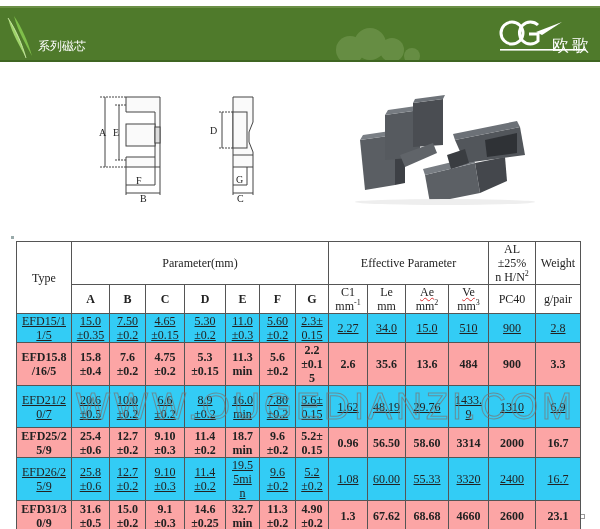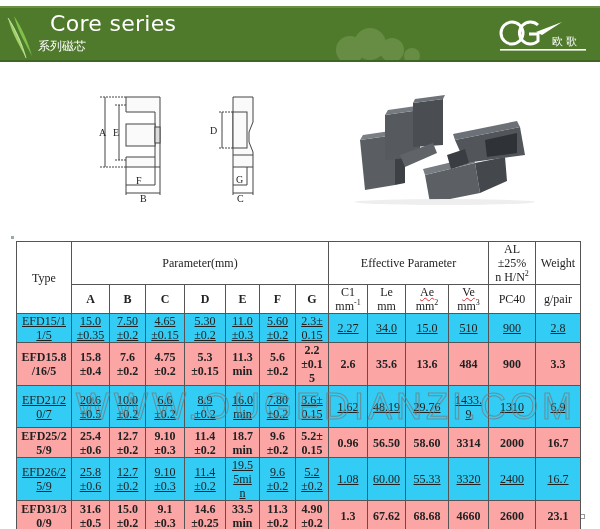--- a/index.html
+++ b/index.html
@@ -5,21 +5,21 @@
   html, body { margin: 0; padding: 0; background: #ffffff; }
   body { width: 600px; height: 529px; position: relative; overflow: hidden; font-family: "Liberation Serif", serif; }
   .banner { position: absolute; left: 0; top: 6px; width: 600px; height: 56px; background: #4f7a2b; overflow: hidden; }
   .banner .strip-top { position: absolute; left: 0; top: 0; width: 600px; height: 2px; background: #6b8f46; }
   .banner .strip-bot { position: absolute; left: 0; bottom: 0; width: 600px; height: 2px; background: #3f6522; }
   .leaf { position: absolute; left: 6px; top: 10px; width: 28px; height: 44px; }
   .title { position: absolute; left: 50px; top: 5px; color: #ffffff; font-family: "DejaVu Sans", sans-serif; font-size: 22px; line-height: 26px; letter-spacing: 0.3px; }
   .subtitle { position: absolute; left: 38px; top: 33px; color: #ffffff; font-family: "DejaVu Sans", sans-serif; font-size: 12px; line-height: 15px; }
   .cloud { position: absolute; left: 320px; top: 20px; width: 110px; height: 40px; opacity: 0.18; }
   .logo { position: absolute; left: 498px; top: 10px; width: 92px; height: 40px; }
-  .logo-text { position: absolute; left: 552px; top: 28px; color: #fff; font-size: 11px; font-family: "DejaVu Serif", serif; letter-spacing: 3px; }
+  .logo-text { position: absolute; left: 552px; top: 28px; color: #fff; font-size: 17px; font-family: "DejaVu Serif", serif; letter-spacing: 3px; }
 
   .drawing { position: absolute; }
   .photo { position: absolute; left: 345px; top: 85px; width: 195px; height: 120px; }
 
   .tiny-mark { position: absolute; width: 3px; height: 3px; background: #9aa; }
 
   table.spec { position: absolute; left: 16px; top: 241px; border-collapse: collapse; font-family: "Liberation Serif", serif; font-size: 12px; color: #222; }
   table.spec td, table.spec th { border: 1px solid #555; text-align: center; vertical-align: middle; padding: 0; line-height: 14px; font-weight: normal; }
   table.spec th { background: #ffffff; }
   tr.cyan td { background: #33ccf5; text-decoration: underline; }
@@ -35,21 +35,20 @@
 </head>
 <body>
 
 <div class="banner">
   <div class="strip-top"></div>
   <svg class="leaf" viewBox="0 0 28 44">
     <path d="M2 2 C10 14, 16 28, 20 42 C14 30, 6 18, 2 2Z" fill="#9fd36a"></path>
     <path d="M8 0 C16 12, 22 26, 26 40 C20 28, 12 16, 8 0Z" fill="#7fbf4a"></path>
     <path d="M2 2 C10 14, 16 28, 20 42" stroke="#d9f2b8" stroke-width="0.8" fill="none"></path>
   </svg>
-  <div class="title">Core series</div>
   <div class="subtitle">系列磁芯</div>
   <svg class="cloud" viewBox="0 0 110 40">
     <circle cx="30" cy="24" r="14" fill="#cfe3b0"></circle>
     <circle cx="50" cy="18" r="16" fill="#cfe3b0"></circle>
     <circle cx="72" cy="24" r="12" fill="#cfe3b0"></circle>
     <circle cx="92" cy="30" r="8" fill="#cfe3b0"></circle>
   </svg>
   <svg class="logo" viewBox="0 0 92 40">
     <ellipse cx="14" cy="17" rx="11" ry="11" fill="none" stroke="#fff" stroke-width="3"></ellipse>
     <path d="M40 9 A11 11 0 1 0 40 25 L40 18 L31 18" fill="none" stroke="#fff" stroke-width="3"></path>
@@ -446,21 +445,21 @@
         </td>
         <td>
           <div>9.1</div>
           <div>±0.3</div>
         </td>
         <td>
           <div>14.6</div>
           <div>±0.25</div>
         </td>
         <td>
-          <div>33.5</div>
+          <div>32.7</div>
           <div>min</div>
         </td>
         <td>
           <div>11.3</div>
           <div>±0.2</div>
         </td>
         <td>
           <div>4.90</div>
           <div>±0.2</div>
         </td>

